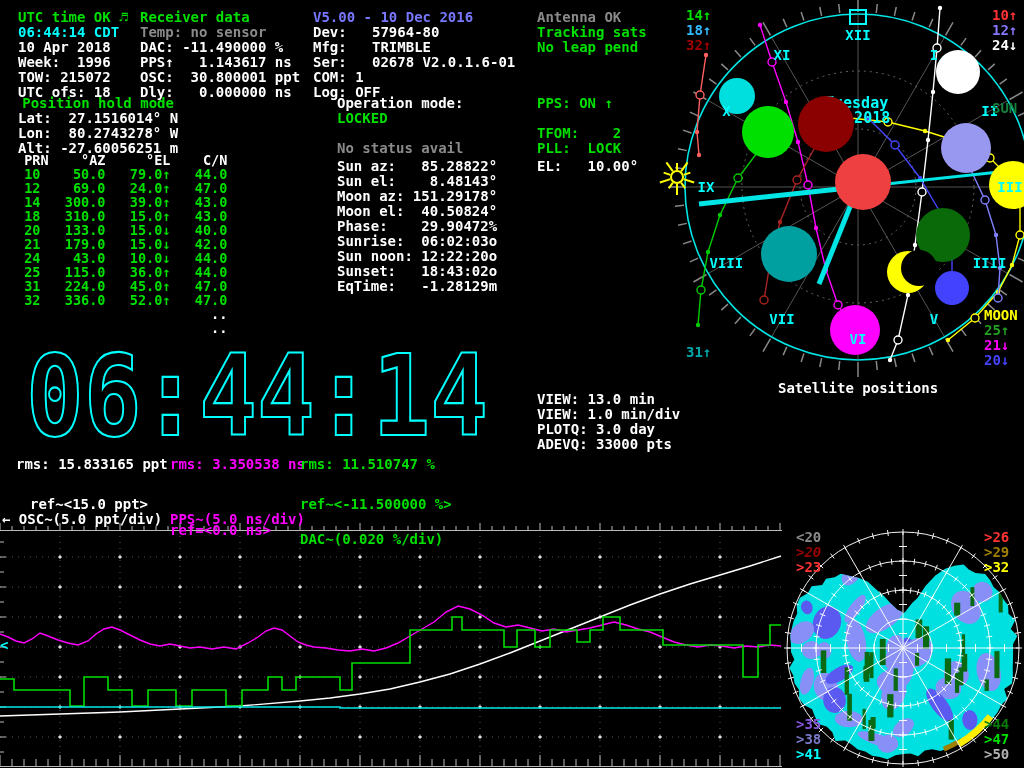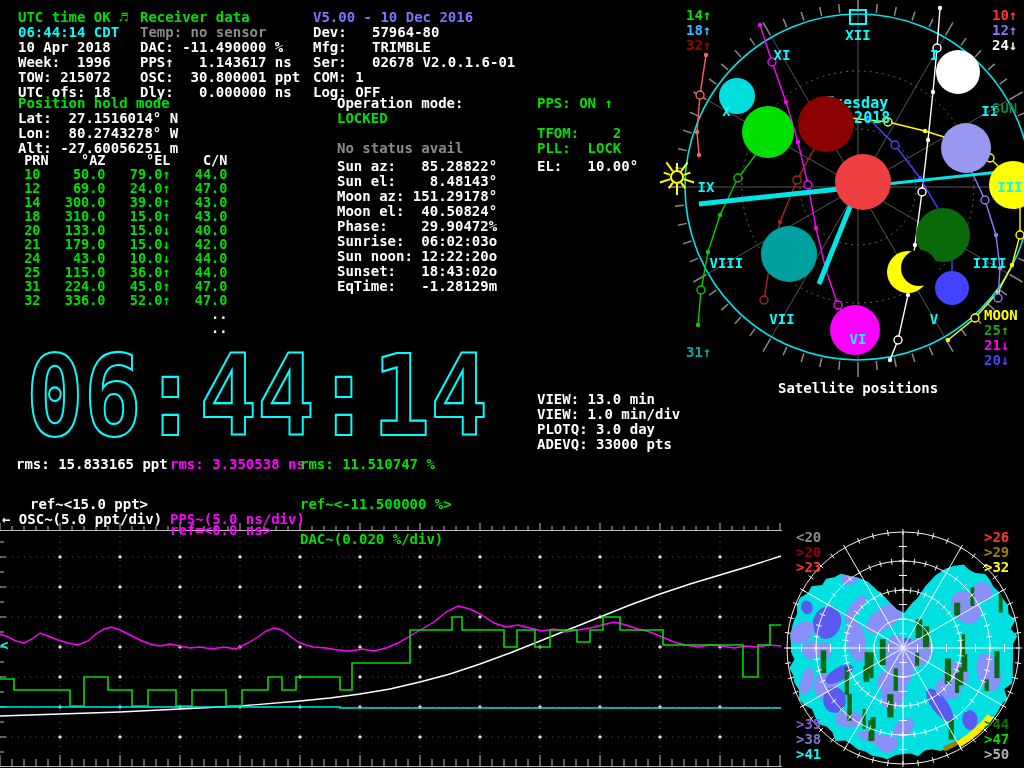--- a/index.html
+++ b/index.html
@@ -481,38 +481,39 @@
       <line x1="62.00000000000001" y1="220.4589468389949" x2="178" y2="19.54105316100511" stroke="#ffffff" stroke-width="1" opacity="0.95"></line>
       <line x1="19.541053161005124" y1="178" x2="220.45894683899488" y2="61.999999999999986" stroke="#ffffff" stroke-width="1" opacity="0.95"></line>
       <line x1="4" y1="120" x2="236" y2="120" stroke="#ffffff" stroke-width="1" opacity="0.95"></line>
       <line x1="19.54105316100511" y1="62.00000000000003" x2="220.4589468389949" y2="177.99999999999997" stroke="#ffffff" stroke-width="1" opacity="0.95"></line>
       <line x1="62.00000000000001" y1="19.54105316100511" x2="178" y2="220.4589468389949" stroke="#ffffff" stroke-width="1" opacity="0.95"></line>
       <path d="M120.0 65.0L120.0 59.0M127.2 65.5L128.0 59.5M134.2 66.9L135.8 61.1M141.0 69.2L143.3 63.6M147.5 72.4L150.5 67.2M153.5 76.4L157.1 71.6M158.9 81.1L163.1 76.9M163.6 86.5L168.4 82.9M167.6 92.5L172.8 89.5M170.8 99.0L176.4 96.7M173.1 105.8L178.9 104.2M174.5 112.8L180.5 112.0M175.0 120.0L181.0 120.0M174.5 127.2L180.5 128.0M173.1 134.2L178.9 135.8M170.8 141.0L176.4 143.3M167.6 147.5L172.8 150.5M163.6 153.5L168.4 157.1M158.9 158.9L163.1 163.1M153.5 163.6L157.1 168.4M147.5 167.6L150.5 172.8M141.0 170.8L143.3 176.4M134.2 173.1L135.8 178.9M127.2 174.5L128.0 180.5M120.0 175.0L120.0 181.0M112.8 174.5L112.0 180.5M105.8 173.1L104.2 178.9M99.0 170.8L96.7 176.4M92.5 167.6L89.5 172.8M86.5 163.6L82.9 168.4M81.1 158.9L76.9 163.1M76.4 153.5L71.6 157.1M72.4 147.5L67.2 150.5M69.2 141.0L63.6 143.3M66.9 134.2L61.1 135.8M65.5 127.2L59.5 128.0M65.0 120.0L59.0 120.0M65.5 112.8L59.5 112.0M66.9 105.8L61.1 104.2M69.2 99.0L63.6 96.7M72.4 92.5L67.2 89.5M76.4 86.5L71.6 82.9M81.1 81.1L76.9 76.9M86.5 76.4L82.9 71.6M92.5 72.4L89.5 67.2M99.0 69.2L96.7 63.6M105.8 66.9L104.2 61.1M112.8 65.5L112.0 59.5M120.0 36.0L120.0 30.0M131.0 36.7L131.7 30.8M141.7 38.9L143.3 33.1M152.1 42.4L154.4 36.9M162.0 47.3L165.0 42.1M171.1 53.4L174.8 48.6M179.4 60.6L183.6 56.4M186.6 68.9L191.4 65.2M192.7 78.0L197.9 75.0M197.6 87.9L203.1 85.6M201.1 98.3L206.9 96.7M203.3 109.0L209.2 108.3M204.0 120.0L210.0 120.0M203.3 131.0L209.2 131.7M201.1 141.7L206.9 143.3M197.6 152.1L203.1 154.4M192.7 162.0L197.9 165.0M186.6 171.1L191.4 174.8M179.4 179.4L183.6 183.6M171.1 186.6L174.8 191.4M162.0 192.7L165.0 197.9M152.1 197.6L154.4 203.1M141.7 201.1L143.3 206.9M131.0 203.3L131.7 209.2M120.0 204.0L120.0 210.0M109.0 203.3L108.3 209.2M98.3 201.1L96.7 206.9M87.9 197.6L85.6 203.1M78.0 192.7L75.0 197.9M68.9 186.6L65.2 191.4M60.6 179.4L56.4 183.6M53.4 171.1L48.6 174.8M47.3 162.0L42.1 165.0M42.4 152.1L36.9 154.4M38.9 141.7L33.1 143.3M36.7 131.0L30.8 131.7M36.0 120.0L30.0 120.0M36.7 109.0L30.8 108.3M38.9 98.3L33.1 96.7M42.4 87.9L36.9 85.6M47.3 78.0L42.1 75.0M53.4 68.9L48.6 65.2M60.6 60.6L56.4 56.4M68.9 53.4L65.2 48.6M78.0 47.3L75.0 42.1M87.9 42.4L85.6 36.9M98.3 38.9L96.7 33.1M109.0 36.7L108.3 30.8M120.0 7.0L120.0 1.0M134.7 8.0L135.5 2.0M149.2 10.9L150.8 5.1M163.2 15.6L165.5 10.1M176.5 22.1L179.5 16.9M188.8 30.4L192.4 25.6M199.9 40.1L204.1 35.9M209.6 51.2L214.4 47.6M217.9 63.5L223.1 60.5M224.4 76.8L229.9 74.5M229.1 90.8L234.9 89.2M232.0 105.3L238.0 104.5M233.0 120.0L239.0 120.0M232.0 134.7L238.0 135.5M229.1 149.2L234.9 150.8M224.4 163.2L229.9 165.5M217.9 176.5L223.1 179.5M209.6 188.8L214.4 192.4M199.9 199.9L204.1 204.1M188.8 209.6L192.4 214.4M176.5 217.9L179.5 223.1M163.2 224.4L165.5 229.9M149.2 229.1L150.8 234.9M134.7 232.0L135.5 238.0M120.0 233.0L120.0 239.0M105.3 232.0L104.5 238.0M90.8 229.1L89.2 234.9M76.8 224.4L74.5 229.9M63.5 217.9L60.5 223.1M51.2 209.6L47.6 214.4M40.1 199.9L35.9 204.1M30.4 188.8L25.6 192.4M22.1 176.5L16.9 179.5M15.6 163.2L10.1 165.5M10.9 149.2L5.1 150.8M8.0 134.7L2.0 135.5M7.0 120.0L1.0 120.0M8.0 105.3L2.0 104.5M10.9 90.8L5.1 89.2M15.6 76.8L10.1 74.5M22.1 63.5L16.9 60.5M30.4 51.2L25.6 47.6M40.1 40.1L35.9 35.9M51.2 30.4L47.6 25.6M63.5 22.1L60.5 16.9M76.8 15.6L74.5 10.1M90.8 10.9L89.2 5.1M105.3 8.0L104.5 2.0M116 105.5L124 105.5M116 91L124 91M116 76.5L124 76.5M116 62L124 62M116 47.5L124 47.5M116 33L124 33M116 18.5L124 18.5M134.5 116L134.5 124M149 116L149 124M163.5 116L163.5 124M178 116L178 124M192.5 116L192.5 124M207 116L207 124M221.5 116L221.5 124M124 134.5L116 134.5M124 149L116 149M124 163.5L116 163.5M124 178L116 178M124.00000000000001 192.5L116.00000000000001 192.5M124.00000000000001 207L116.00000000000001 207M124.00000000000001 221.5L116.00000000000001 221.5M105.5 124L105.5 116M91 124L91 116M76.5 124.00000000000001L76.5 116.00000000000001M62 124.00000000000001L62 116.00000000000001M47.5 124.00000000000001L47.5 116.00000000000001M33 124.00000000000001L33 116.00000000000001M18.5 124.00000000000001L18.5 116.00000000000001" stroke="#ffffff" stroke-width="1" fill="none" opacity="0.95"></path>
     </svg>
 <div class="tb" style="left: 18px; top: 10px;"><div style="color: rgb(0, 224, 0);">UTC time OK ♬</div><div style="color: rgb(0, 255, 255);">06:44:14 CDT</div><div style="color: rgb(255, 255, 255);">10 Apr 2018</div><div style="color: rgb(255, 255, 255);">Week:  1996</div><div style="color: rgb(255, 255, 255);">TOW: 215072</div><div style="color: rgb(255, 255, 255);">UTC ofs: 18</div></div>
     <div class="tb" style="left: 140px; top: 10px;"><div style="color: rgb(0, 224, 0);">Receiver data</div><div style="color: rgb(138, 138, 138);">Temp: no sensor</div><div style="color: rgb(255, 255, 255);">DAC: -11.490000 %</div><div style="color: rgb(255, 255, 255);">PPS↑   1.143617 ns</div><div style="color: rgb(255, 255, 255);">OSC:  30.800001 ppt</div><div style="color: rgb(255, 255, 255);">Dly:   0.000000 ns</div></div>
     <div class="tb" style="left: 313px; top: 10px;"><div style="color: rgb(120, 120, 255);">V5.00 - 10 Dec 2016</div><div style="color: rgb(255, 255, 255);">Dev:   57964-80</div><div style="color: rgb(255, 255, 255);">Mfg:   TRIMBLE</div><div style="color: rgb(255, 255, 255);">Ser:   02678 V2.0.1.6-01</div><div style="color: rgb(255, 255, 255);">COM: 1</div><div style="color: rgb(255, 255, 255);">Log: OFF</div></div>
-    <div class="tb" style="left: 18px; top: 96px;"><div style="color: rgb(0, 224, 0);">Position hold mode</div><div style="color: rgb(255, 255, 255);">Lat:  27.1516014° N</div><div style="color: rgb(255, 255, 255);">Lon:  80.2743278° W</div><div style="color: rgb(255, 255, 255);">Alt: -27.60056251 m</div></div>
+    <div class="tb" style="left: 537px; top: 10px;"><div style="color: rgb(138, 138, 138);">Antenna OK</div><div style="color: rgb(0, 224, 0);">Tracking sats</div><div style="color: rgb(0, 224, 0);">No leap pend</div></div>
+    <div class="tb" style="left: 18px; top: 96px; text-align: center;"><div style="color: rgb(0, 224, 0);">Position hold mode</div><div style="color: rgb(255, 255, 255);">Lat:  27.1516014° N</div><div style="color: rgb(255, 255, 255);">Lon:  80.2743278° W</div><div style="color: rgb(255, 255, 255);">Alt: -27.60056251 m</div></div>
     <div class="tb" style="left: 337px; top: 96px;"><div style="color: rgb(255, 255, 255);">Operation mode:</div><div style="color: rgb(0, 224, 0);">LOCKED</div><div style="color: rgb(138, 138, 138);"> </div><div style="color: rgb(138, 138, 138);">No status avail</div></div>
     <div class="tb" style="left: 537px; top: 96px;"><div style="color: rgb(0, 224, 0);">PPS: ON ↑</div><div style="color: rgb(0, 224, 0);"> </div><div style="color: rgb(0, 224, 0);">TFOM:    2</div><div style="color: rgb(0, 224, 0);">PLL:  LOCK</div></div>
     <div class="tb" style="left: 537px; top: 159px;"><div style="color: rgb(255, 255, 255);">EL:   10.00°</div></div>
     <div class="tb" style="left: 337px; top: 159px;"><div style="color: rgb(255, 255, 255);">Sun az:   85.28822°</div><div style="color: rgb(255, 255, 255);">Sun el:    8.48143°</div><div style="color: rgb(255, 255, 255);">Moon az: 151.29178°</div><div style="color: rgb(255, 255, 255);">Moon el:  40.50824°</div><div style="color: rgb(255, 255, 255);">Phase:    29.90472%</div><div style="color: rgb(255, 255, 255);">Sunrise:  06:02:03o</div><div style="color: rgb(255, 255, 255);">Sun noon: 12:22:20o</div><div style="color: rgb(255, 255, 255);">Sunset:   18:43:02o</div><div style="color: rgb(255, 255, 255);">EqTime:   -1.28129m</div></div>
     <div class="tb" style="left: 537px; top: 392px;"><div style="color: rgb(255, 255, 255);">VIEW: 13.0 min</div><div style="color: rgb(255, 255, 255);">VIEW: 1.0 min/div</div><div style="color: rgb(255, 255, 255);">PLOTQ: 3.0 day</div><div style="color: rgb(255, 255, 255);">ADEVQ: 33000 pts</div></div>
     <div class="tb" style="left: 16px; top: 457px;"><div style="color: rgb(255, 255, 255);">rms: 15.833165 ppt</div></div>
     <div class="tb" style="left: 170px; top: 457px;"><div style="color: rgb(255, 0, 255);">rms: 3.350538 ns</div></div>
     <div class="tb" style="left: 300px; top: 457px;"><div style="color: rgb(0, 224, 0);">rms: 11.510747 %</div></div>
     <div class="tb" style="left: 30px; top: 497px;"><div style="color: rgb(255, 255, 255);">ref~&lt;15.0 ppt&gt;</div></div>
     <div class="tb" style="left: 170px; top: 523px;"><div style="color: rgb(255, 0, 255);">ref=&lt;0.0 ns&gt;</div></div>
     <div class="tb" style="left: 300px; top: 497px;"><div style="color: rgb(0, 224, 0);">ref~&lt;-11.500000 %&gt;</div></div>
     <div class="tb" style="left: 2px; top: 512px;"><div style="color: rgb(255, 255, 255);">← OSC~(5.0 ppt/div)</div></div>
     <div class="tb" style="left: 170px; top: 512px;"><div style="color: rgb(255, 0, 255);">PPS~(5.0 ns/div)</div></div>
     <div class="tb" style="left: 300px; top: 512px;"><div style="color: rgb(0, 224, 0); margin-top: 20px;">DAC~(0.020 %/div)</div></div>
     <div class="tb" style="left: 0px; top: 638px;"><div style="color: rgb(0, 255, 255);">&lt;</div></div>
     <div class="tb" style="left: 686px; top: 8px;"><div style="color: rgb(0, 224, 0);">14↑</div><div style="color: rgb(51, 187, 255);">18↑</div><div style="color: rgb(160, 0, 0);">32↑</div></div>
     <div class="tb" style="left: 992px; top: 8px;"><div style="color: rgb(255, 51, 51);">10↑</div><div style="color: rgb(136, 119, 255);">12↑</div><div style="color: rgb(255, 255, 255);">24↓</div><div style="color: #15803d; margin-top: 48px;">SUN</div></div>
     <div class="tb" style="left: 686px; top: 345px;"><div style="color: rgb(0, 170, 170);">31↑</div></div>
     <div class="tb" style="left: 984px; top: 308px;"><div style="color: rgb(255, 255, 0);">MOON</div><div style="color: rgb(34, 160, 34);">25↑</div><div style="color: rgb(255, 0, 255);">21↓</div><div style="color: rgb(68, 68, 255);">20↓</div></div>
     <div class="tb" style="left: 778px; top: 381px;"><div style="color: rgb(255, 255, 255);">Satellite positions</div></div>
-    <div class="tb" style="left: 796px; top: 530px;"><div style="color: rgb(138, 138, 138);">&lt;20</div><div style="color: rgb(153, 0, 0);">&gt;20</div><div style="color: rgb(255, 51, 51);">&gt;23</div></div>
+    <div class="tb" style="left: 796px; top: 530px;"><div style="color: rgb(138, 138, 138);">&lt;20</div><div style="color: rgb(153, 0, 0); font-style: italic;">&gt;20</div><div style="color: rgb(255, 51, 51);">&gt;23</div></div>
     <div class="tb" style="left: 984px; top: 530px;"><div style="color: rgb(255, 51, 51);">&gt;26</div><div style="color: rgb(160, 128, 0);">&gt;29</div><div style="color: rgb(255, 255, 0);">&gt;32</div></div>
     <div class="tb" style="left: 796px; top: 717px;"><div style="color: rgb(136, 85, 221);">&gt;35</div><div style="color: rgb(120, 120, 200);">&gt;38</div><div style="color: rgb(0, 255, 255);">&gt;41</div></div>
     <div class="tb" style="left: 984px; top: 717px;"><div style="color: rgb(10, 122, 10);">&gt;44</div><div style="color: rgb(0, 224, 0);">&gt;47</div><div style="color: rgb(176, 176, 176);">&gt;50</div></div>
   </div>
 
 </body></html>

